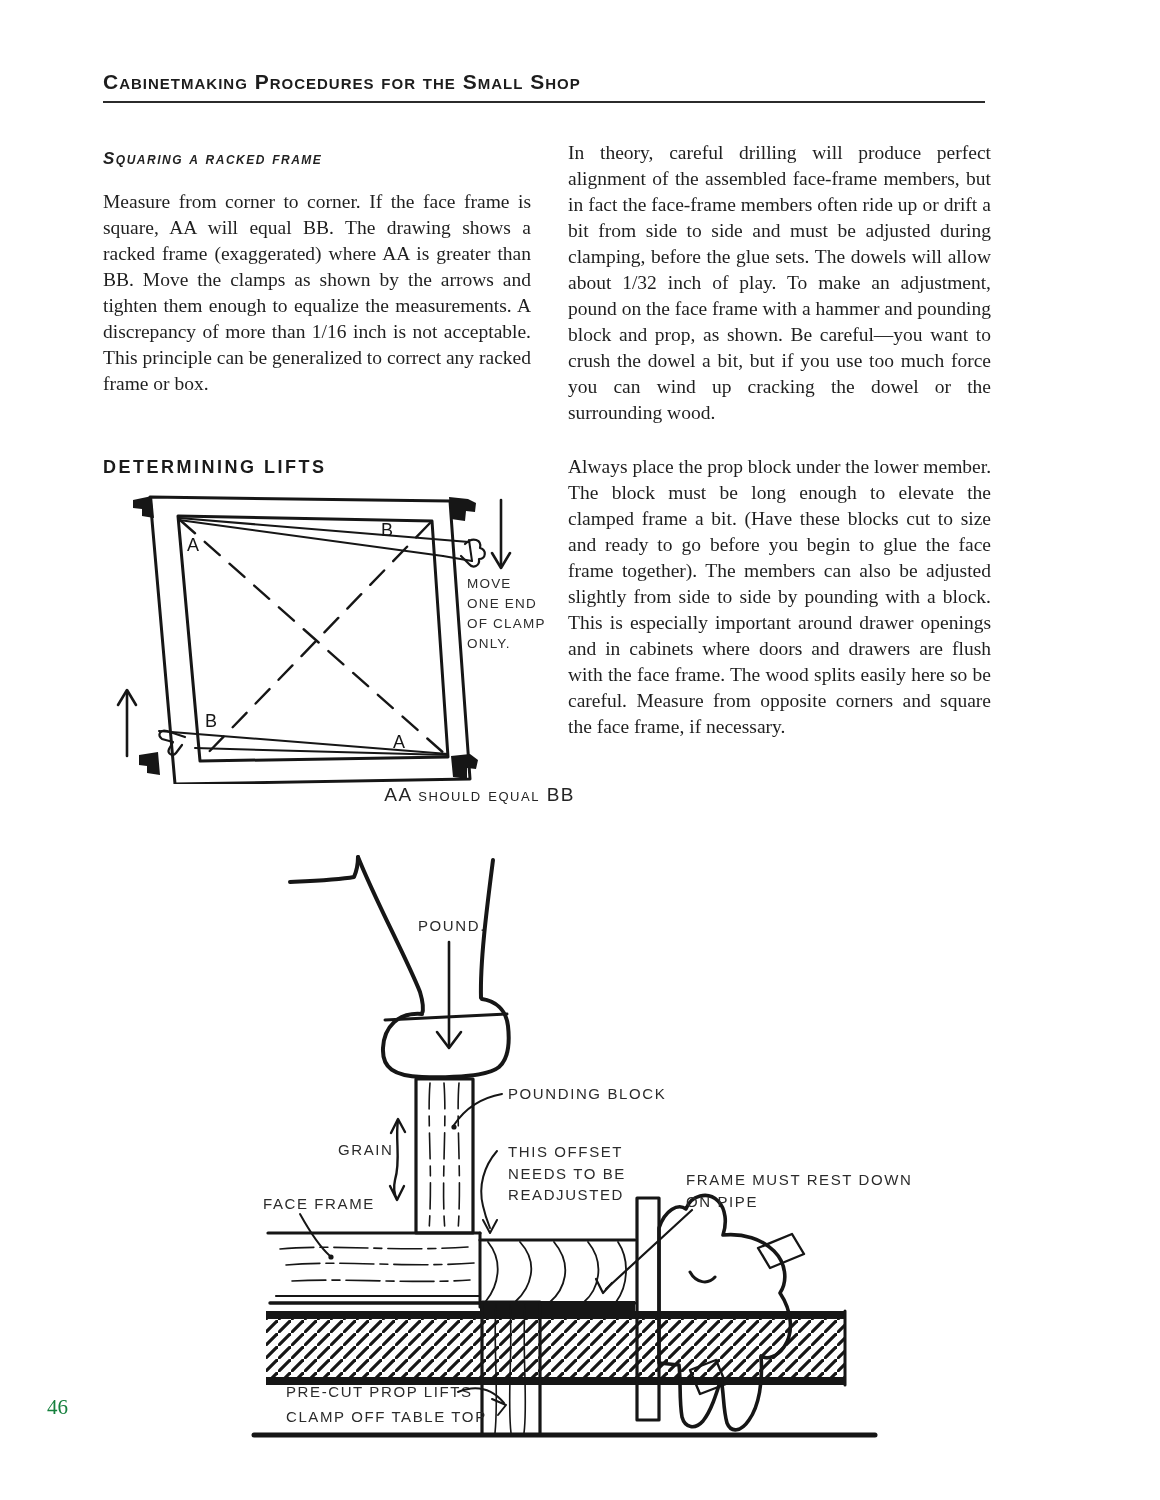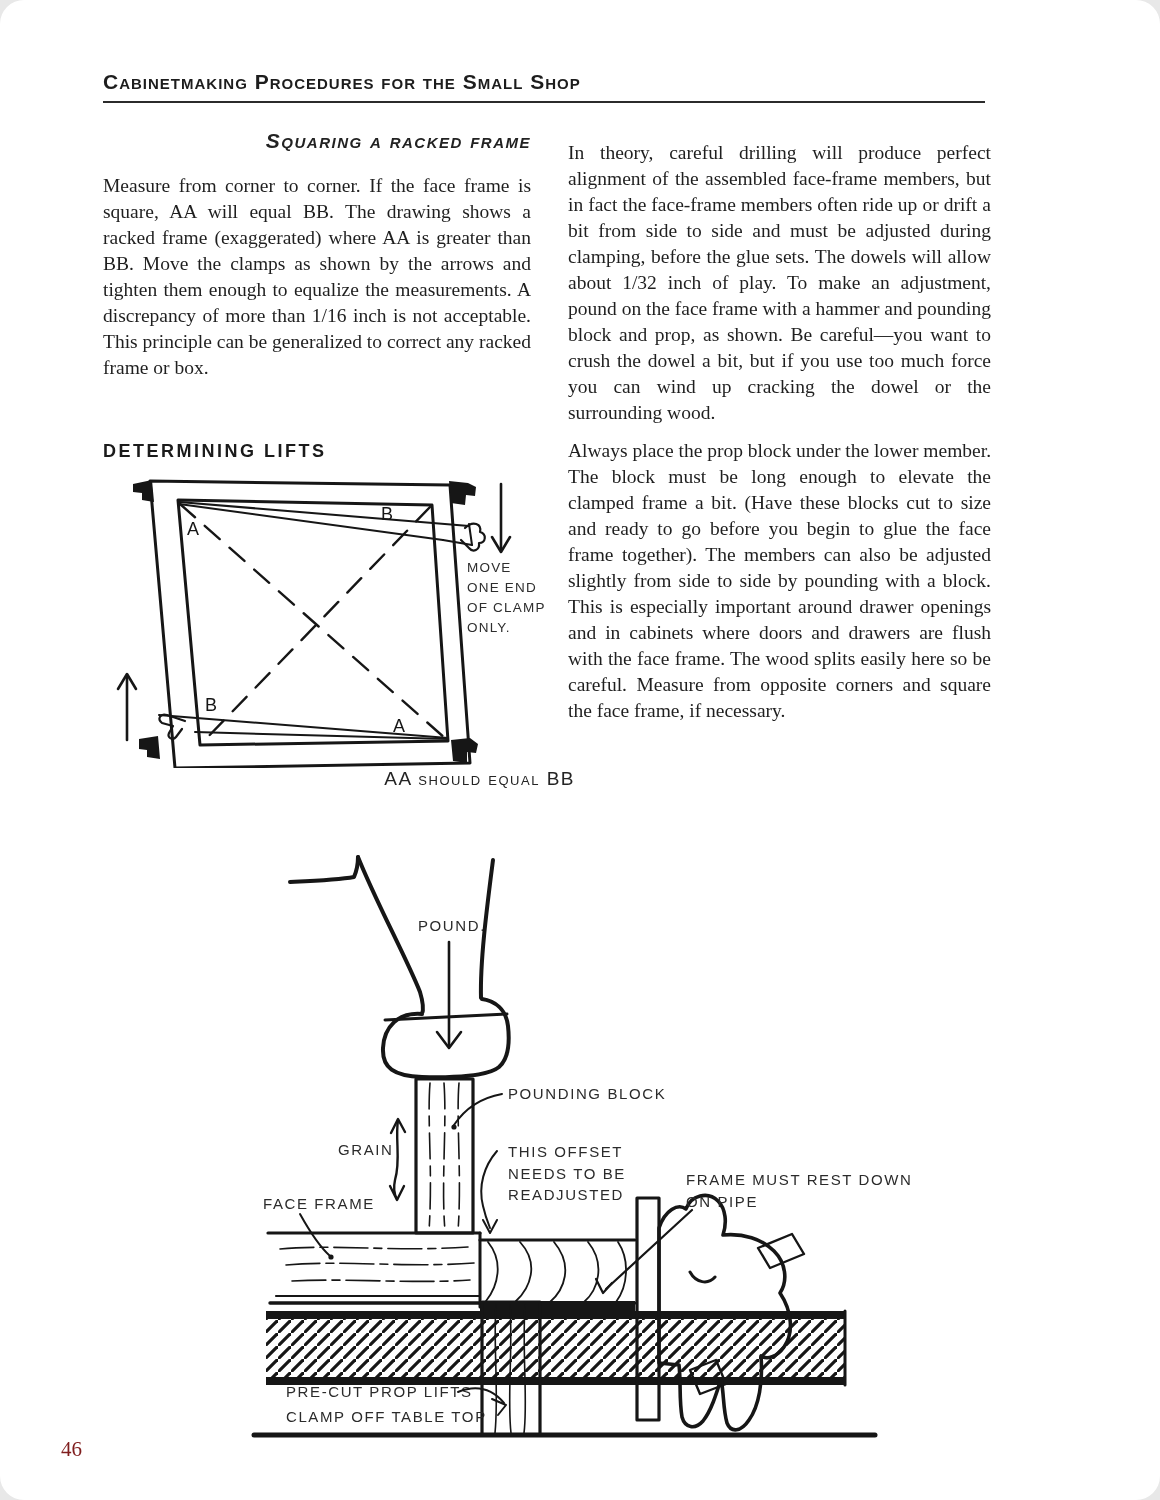--- a/index.html
+++ b/index.html
@@ -3,21 +3,20 @@
 <meta charset="utf-8">
 <style>
   html,body{margin:0;padding:0;background:#e8e8e8;}
   .page{
     position:relative;
     width:1160px;height:1500px;
     background:#ffffff;
     overflow:hidden;
     font-family:"Liberation Serif", serif;
     color:#1c1c1c;
-    border-radius:24px;
   }
   .content{position:absolute;left:103px;top:70px;width:888px;}
   .running-header{
     font-family:"Liberation Sans", sans-serif;
     font-variant:small-caps;
     font-weight:700;
     font-size:21px;
     letter-spacing:1px;
     color:#1d1d1d;
   }
@@ -27,36 +26,35 @@
     margin-top:7px;
   }
   .columns{display:flex;gap:37px;margin-top:10px;}
   .col-left{width:428px;}
   .col-right{width:423px;}
   .section-heading{
     font-family:"Liberation Sans", sans-serif;
     font-style:italic;
     font-variant:small-caps;
     font-weight:700;
-    font-size:21px;
+    font-size:17px;
     letter-spacing:1.5px;
     color:#222;
-    margin-top:16px;
-    text-align:right;
+    margin-top:36px;
   }
   .body-par{
     font-size:19.5px;
     line-height:26px;
     text-align:justify;
     margin:0;
     color:#1f1f1f;
   }
   .col-left .body-par{margin-top:20px;}
   .col-right .body-par.first{margin-top:27px;}
-  .col-right .body-par.second{margin-top:12px;}
+  .col-right .body-par.second{margin-top:28px;}
   .fig1-title{
     font-family:"Liberation Sans", sans-serif;
     font-weight:700;
     font-size:18px;
     letter-spacing:2.5px;
     color:#1b1b1b;
     margin-top:60px;
   }
   .fig1-svg{display:block;margin-left:-8px;margin-top:6px;}
   .fig1-caption{
@@ -64,22 +62,22 @@
     margin-left:-8px;
     text-align:right;
     font-family:"Liberation Sans", sans-serif;
     font-variant:small-caps;
     font-size:19px;
     letter-spacing:1.5px;
     color:#242424;
   }
   .fig2{position:absolute;left:226px;top:852px;}
   .page-number{
-    position:absolute;left:61px;top:1395px;
-    font-size:21px;color:#7f1d1d;margin-top:42px;
+    position:absolute;left:47px;top:1395px;
+    font-size:21px;color:#15803d;
   }
   
   .ink{stroke:#161616;fill:none;stroke-linecap:round;stroke-linejoin:round;}
   text.lbl{
     font-family:"Liberation Sans", sans-serif;
     font-size:15px;
     letter-spacing:1.6px;
     fill:#2b2b2b;
   }
   text.corner{

